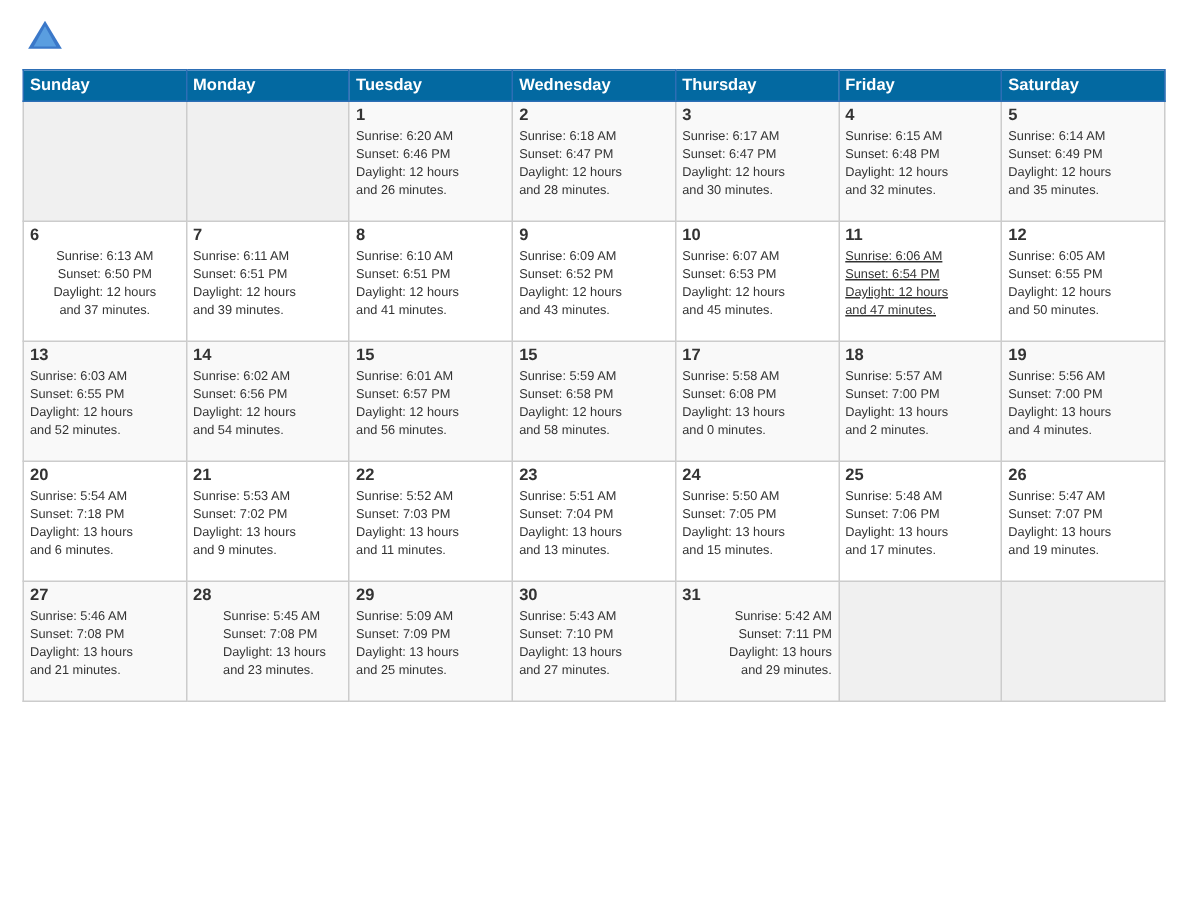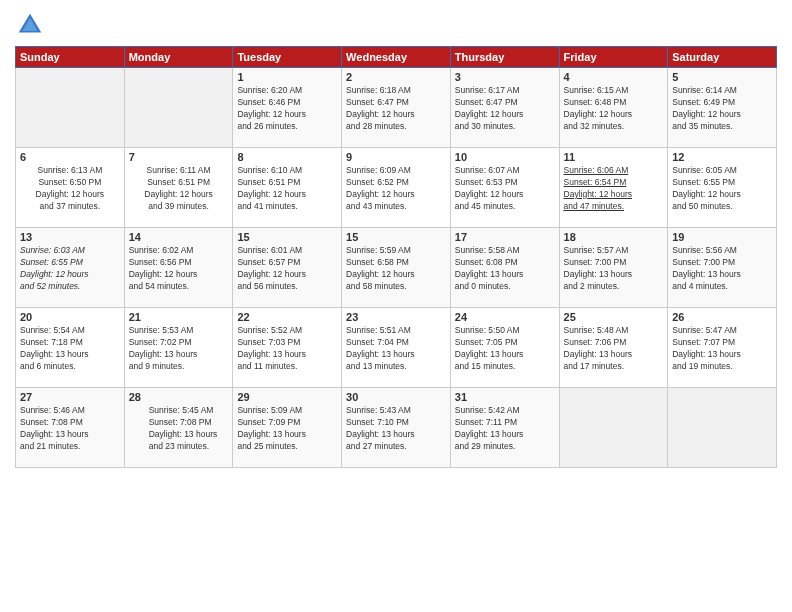--- a/index.html
+++ b/index.html
@@ -48,21 +48,21 @@
     .location-title {
       font-size: 15px;
       color: #444;
     }
     table {
       width: 100%;
       border-collapse: collapse;
       table-layout: fixed;
     }
     thead th {
-      background: #b91c1c;
+      background: #0369a1;
       color: #fff;
       font-size: 11px;
       font-weight: bold;
       padding: 4px 4px;
       text-align: left;
       border: 1px solid #2d6eb5;
     }
     tbody td {
       vertical-align: top;
       border: 1px solid #ccc;
@@ -168,21 +168,21 @@
         <tr>
           <td>
             <span class="day-number">6</span>
             <div class="day-info" style="white-space: pre-line; text-align: center;">Sunrise: 6:13 AM
 Sunset: 6:50 PM
 Daylight: 12 hours
 and 37 minutes.</div>
           </td>
           <td>
             <span class="day-number">7</span>
-            <div class="day-info" style="white-space: pre-line; text-align: center;">Sunrise: 6:11 AM
+            <div class="day-info" style="white-space: pre-line;">Sunrise: 6:11 AM
 Sunset: 6:51 PM
 Daylight: 12 hours
 and 39 minutes.</div>
           </td>
           <td>
             <span class="day-number">8</span>
             <div class="day-info" style="white-space: pre-line;">Sunrise: 6:10 AM
 Sunset: 6:51 PM
 Daylight: 12 hours
 and 41 minutes.</div>
@@ -212,21 +212,21 @@
             <span class="day-number">12</span>
             <div class="day-info" style="white-space: pre-line;">Sunrise: 6:05 AM
 Sunset: 6:55 PM
 Daylight: 12 hours
 and 50 minutes.</div>
           </td>
         </tr>
         <tr>
           <td>
             <span class="day-number">13</span>
-            <div class="day-info" style="white-space: pre-line; font-style: italic;">Sunrise: 6:03 AM
+            <div class="day-info" style="white-space: pre-line;">Sunrise: 6:03 AM
 Sunset: 6:55 PM
 Daylight: 12 hours
 and 52 minutes.</div>
           </td>
           <td>
             <span class="day-number">14</span>
             <div class="day-info" style="white-space: pre-line;">Sunrise: 6:02 AM
 Sunset: 6:56 PM
 Daylight: 12 hours
 and 54 minutes.</div>
@@ -342,21 +342,21 @@
           </td>
           <td>
             <span class="day-number">30</span>
             <div class="day-info" style="white-space: pre-line;">Sunrise: 5:43 AM
 Sunset: 7:10 PM
 Daylight: 13 hours
 and 27 minutes.</div>
           </td>
           <td>
             <span class="day-number">31</span>
-            <div class="day-info" style="white-space: pre-line;">Sunrise: 5:42 AM
+            <div class="day-info" style="white-space: pre-line; text-align: right;">Sunrise: 5:42 AM
 Sunset: 7:11 PM
 Daylight: 13 hours
 and 29 minutes.</div>
           </td>
           <td class="empty-cell"></td>
           <td class="empty-cell"></td>
         </tr>
       </tbody>
   </table>
 </div>

